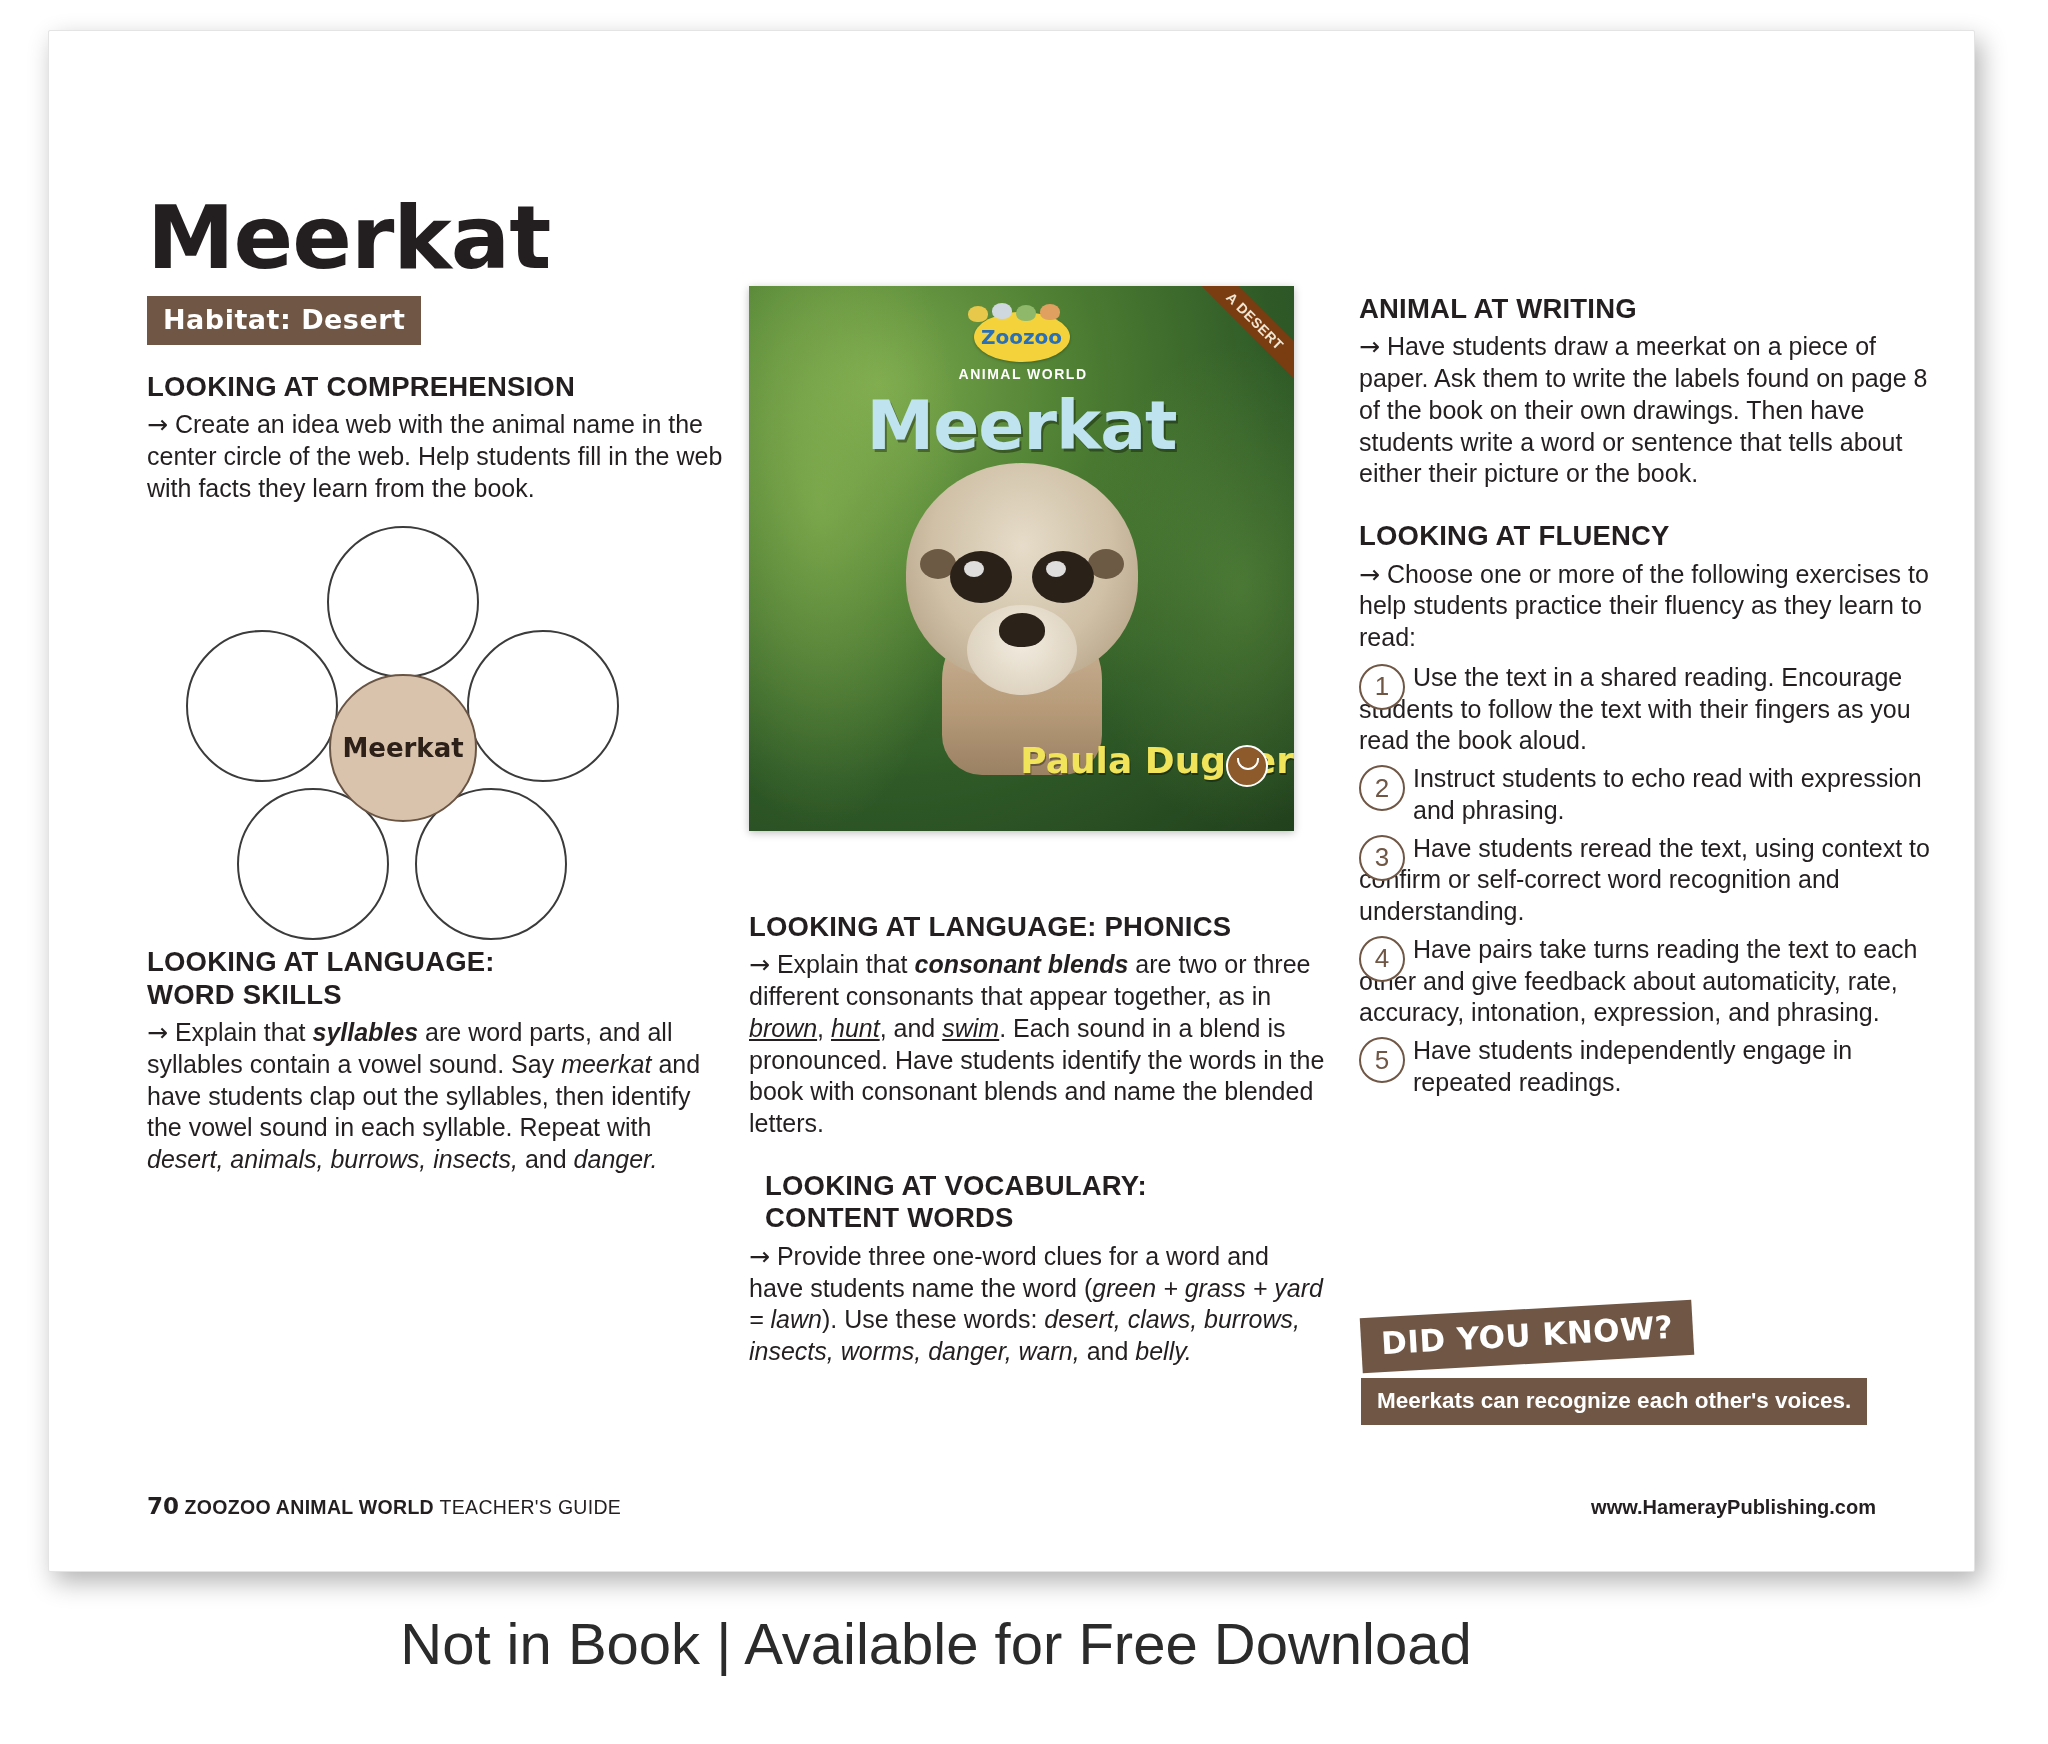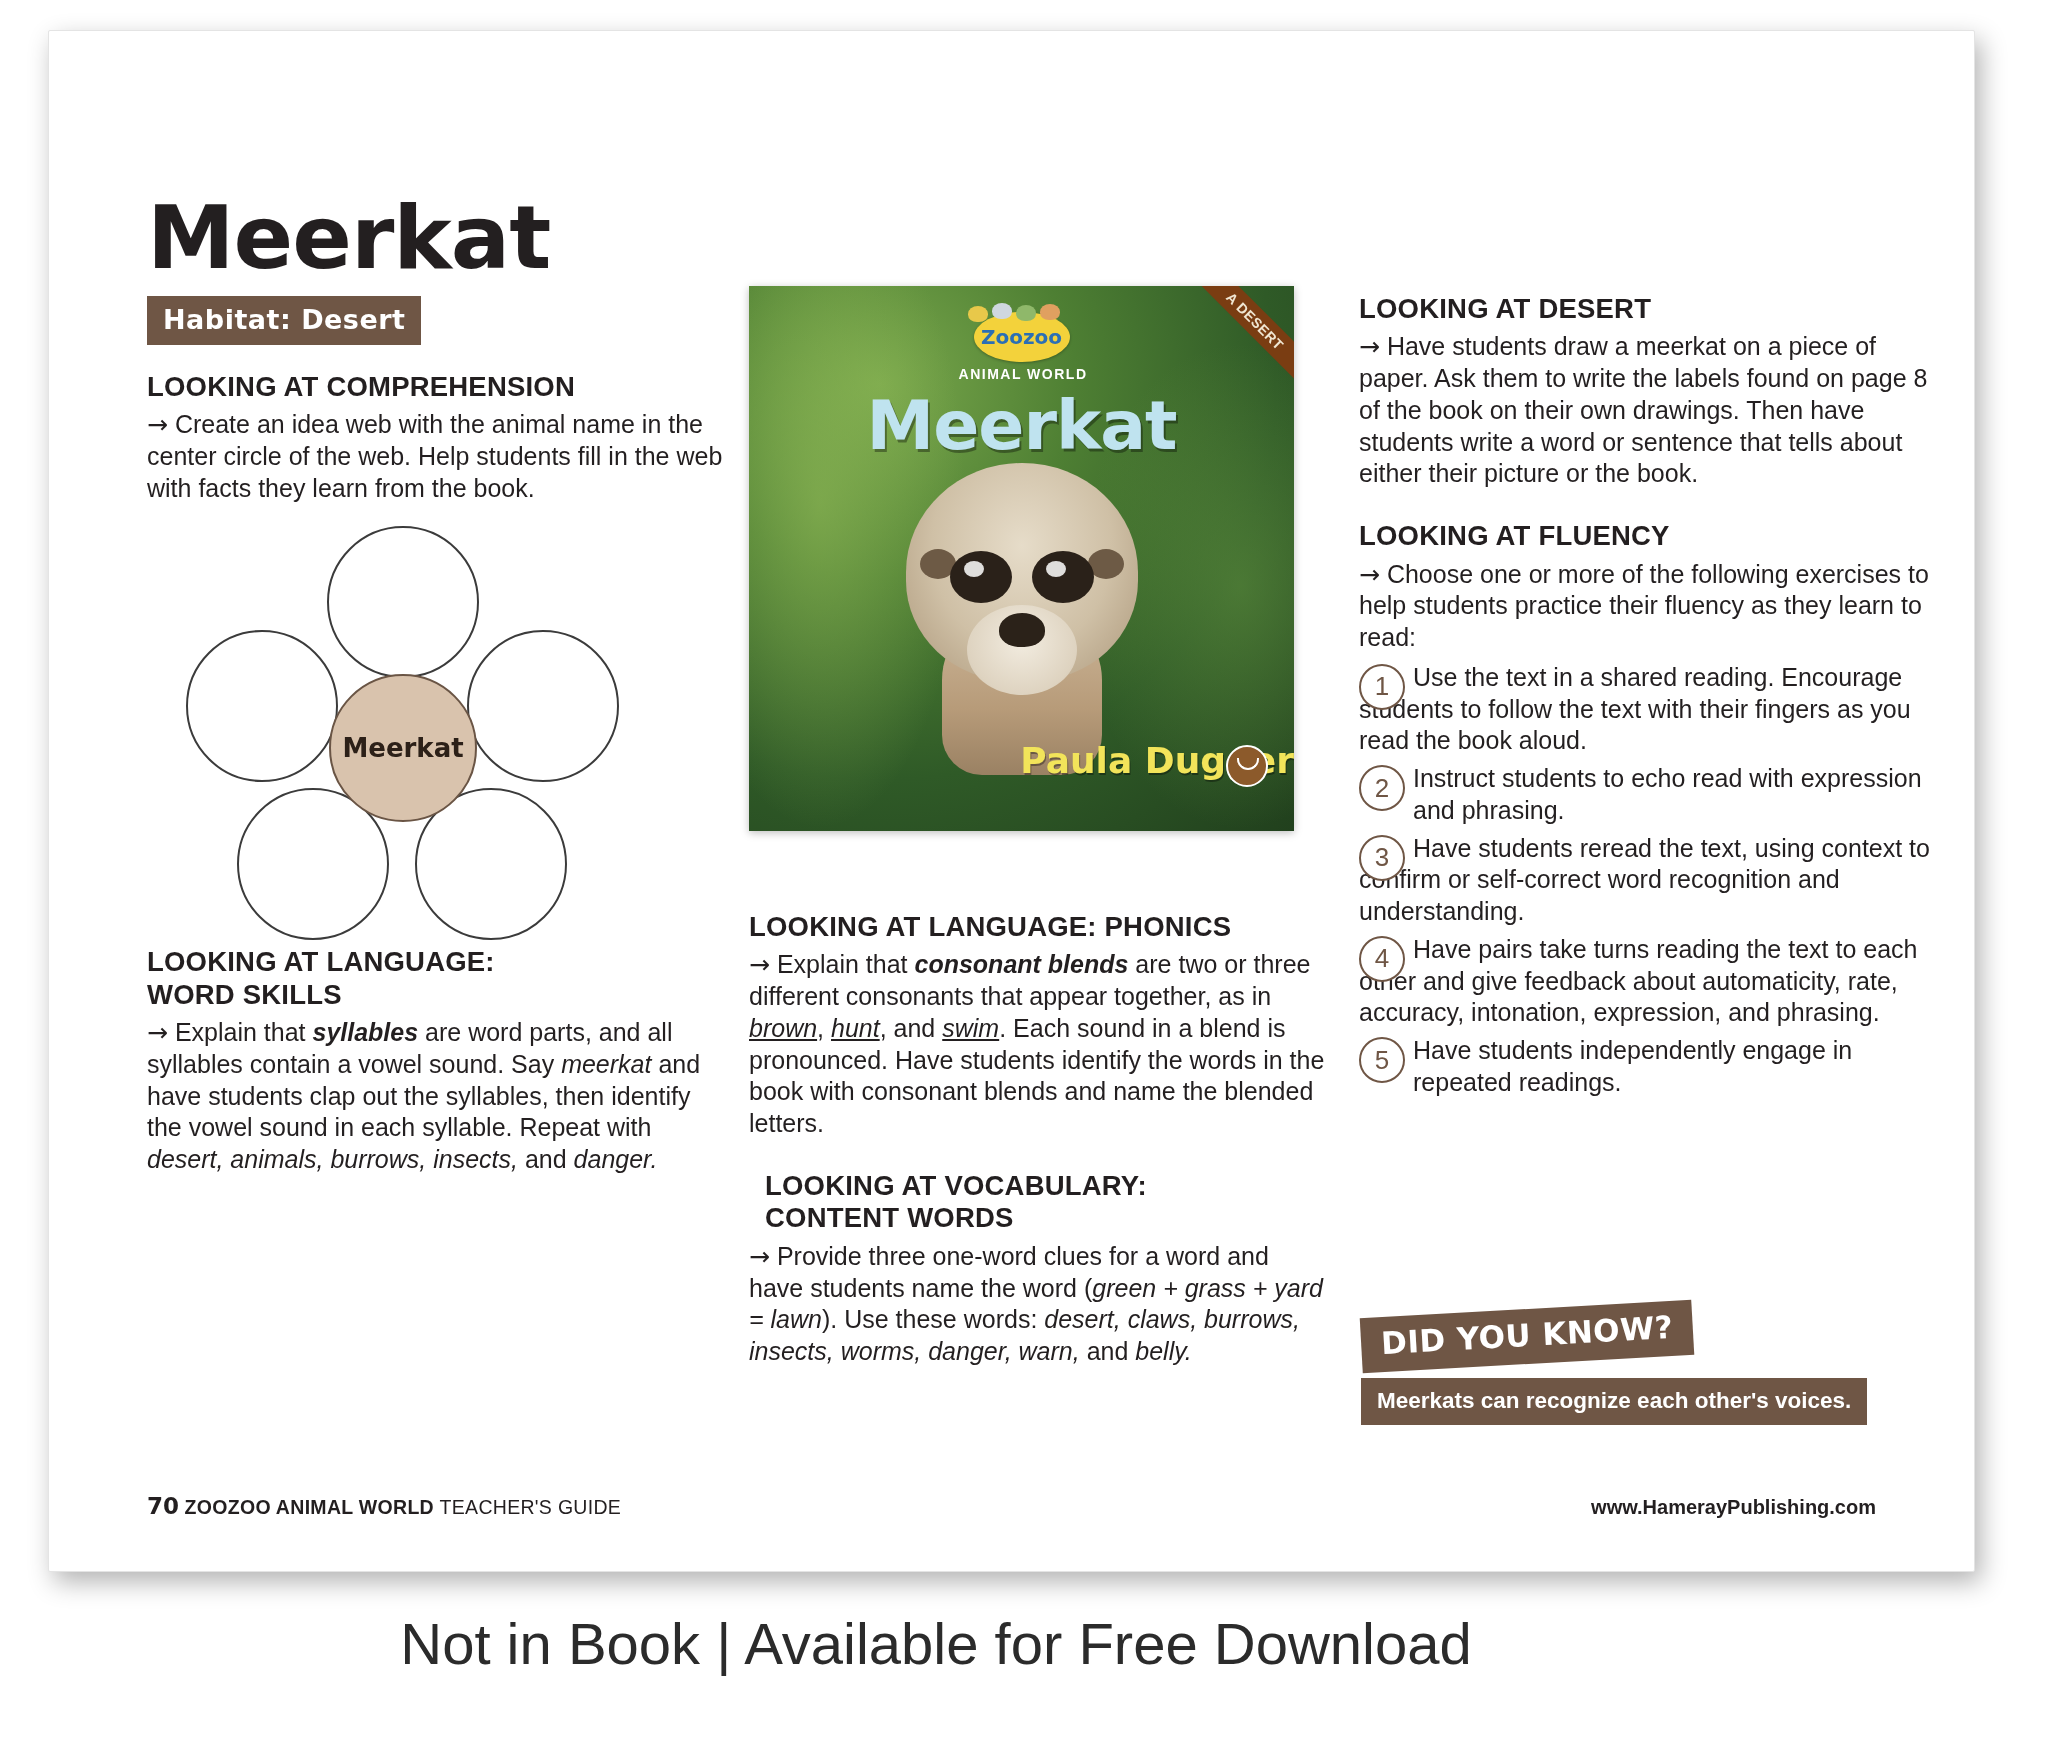--- a/index.html
+++ b/index.html
@@ -461,21 +461,21 @@
           <span>LOOKING AT VOCABULARY:</span><br>
           <span>CONTENT WORDS</span>
         </h2>
         <p class="body">
           <span class="arrow">→</span>
           <span>Provide three one-word clues for a word and have students name the word (</span><span class="it">green + grass + yard = lawn</span><span>). Use these words: </span><span class="it">desert, claws, burrows, insects, worms, danger, warn,</span><span> and </span><span class="it">belly.</span>
         </p>
       </div>
 
       <div class="col col-right" style="top:262px;">
-        <h2 class="sec first" style="margin-top:0;">LOOKING AT DESERT</h2>
+        <h2 class="sec first" style="margin-top:0;">ANIMAL AT WRITING</h2>
         <p class="body">
           <span class="arrow">→</span>
           <span>Have students draw a meerkat on a piece of paper. Ask them to write the labels found on page 8 of the book on their own drawings. Then have students write a word or sentence that tells about either their picture or the book.</span>
         </p>
 
         <h2 class="sec" style="margin-top:30px;">LOOKING AT FLUENCY</h2>
         <p class="body">
           <span class="arrow">→</span>
           <span>Choose one or more of the following exercises to help students practice their fluency as they learn to read:</span>
         </p>

